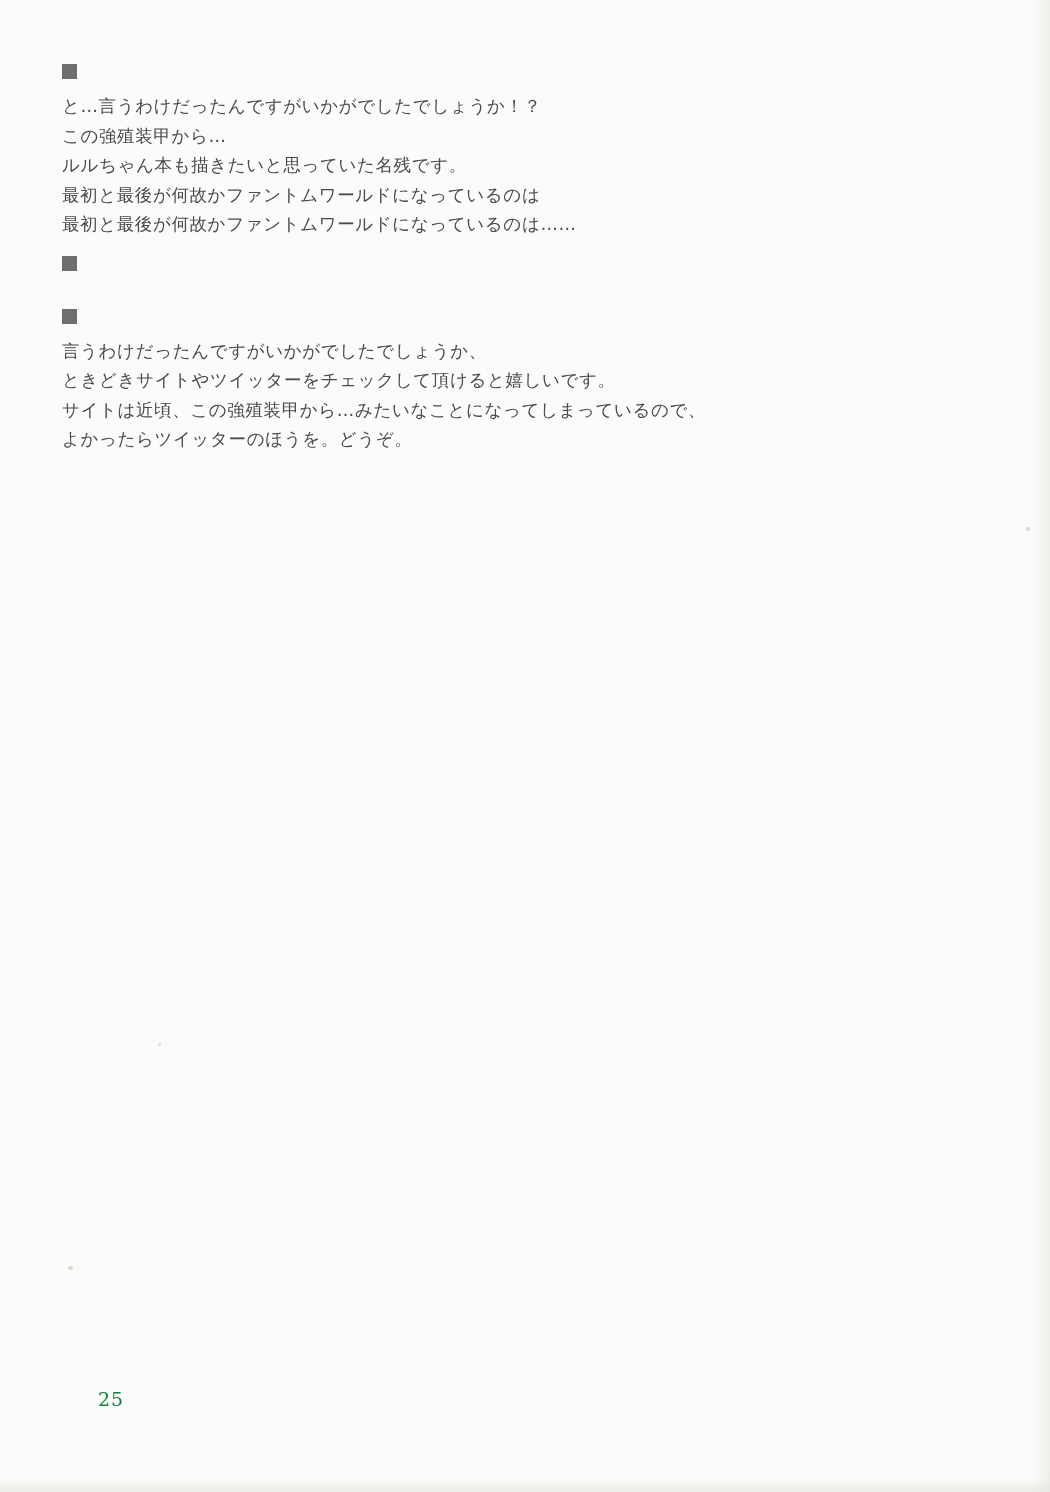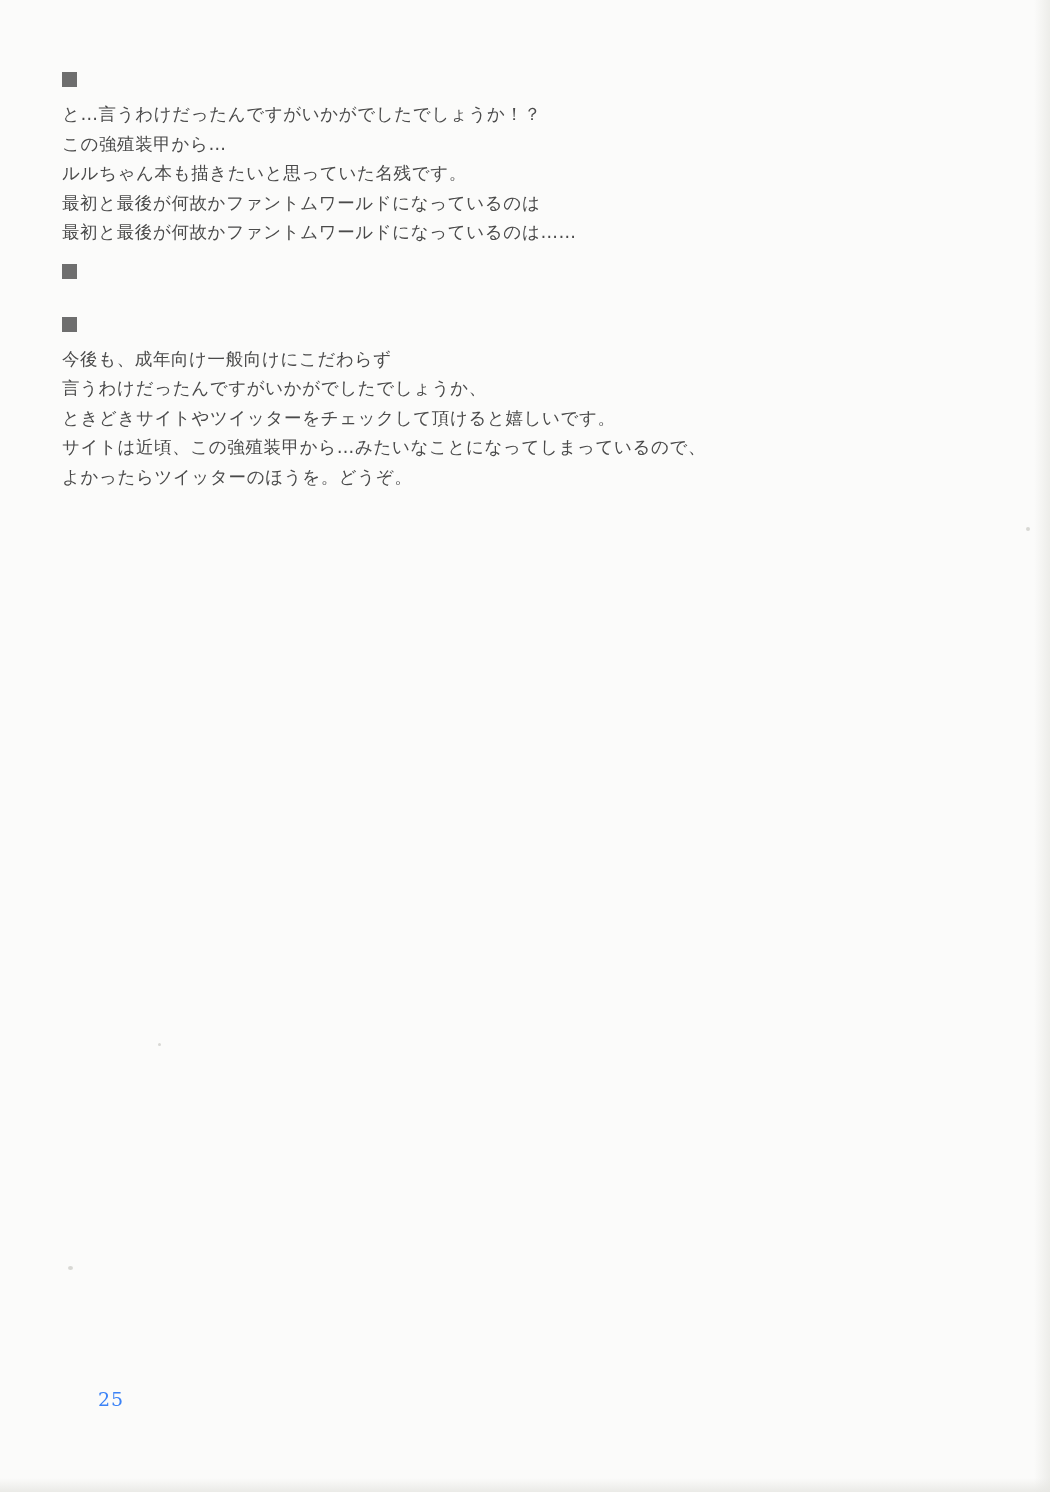--- a/index.html
+++ b/index.html
@@ -37,21 +37,21 @@
     left: 0;
     bottom: 0;
     width: 1050px;
     height: 14px;
     background: linear-gradient(to bottom, rgba(245,245,243,0) 0%, rgba(230,230,226,0.8) 100%);
     pointer-events: none;
   }
   .content {
     position: absolute;
     left: 62px;
-    top: 72px;
+    top: 64px;
     width: 900px;
   }
   .bullet {
     width: 15px;
     height: 15px;
     background: #6e6e6e;
     display: block;
   }
   .block {
     margin: 0 0 0 0;
@@ -67,21 +67,21 @@
     white-space: pre;
   }
   .gap-a { height: 16px; }
   .gap-b { height: 38px; }
   .page-number {
     position: absolute;
     left: 98px;
     top: 1388px;
     font-family: "DejaVu Serif", "Liberation Serif", serif;
     font-size: 19px;
-    color: #3b82f6;
+    color: #15803d;
     letter-spacing: 1px;
   }
   .speck {
     position: absolute;
     background: #d8d8d4;
     border-radius: 50%;
   }
 </style>
 </head>
 <body>
@@ -105,21 +105,20 @@
 
     <div class="block">
       <span class="bullet"></span>
     </div>
 
     <div class="gap-b"></div>
 
     <div class="block">
       <span class="bullet"></span>
       <div class="lines">
-        <div class="line">今後も、成年向け一般向けにこだわらず</div>
         <div class="line">言うわけだったんですがいかがでしたでしょうか、</div>
         <div class="line">ときどきサイトやツイッターをチェックして頂けると嬉しいです。</div>
         <div class="line">サイトは近頃、この強殖装甲から…みたいなことになってしまっているので、</div>
         <div class="line">よかったらツイッターのほうを。どうぞ。</div>
       </div>
     </div>
 
   </div>
 
   <div class="page-number">25</div>

